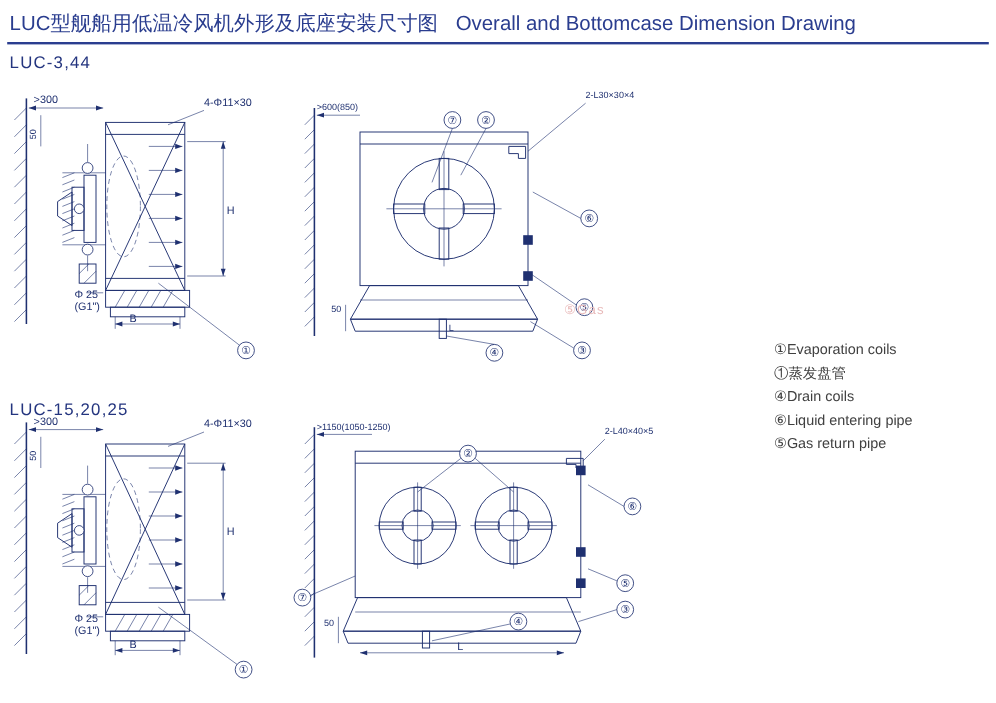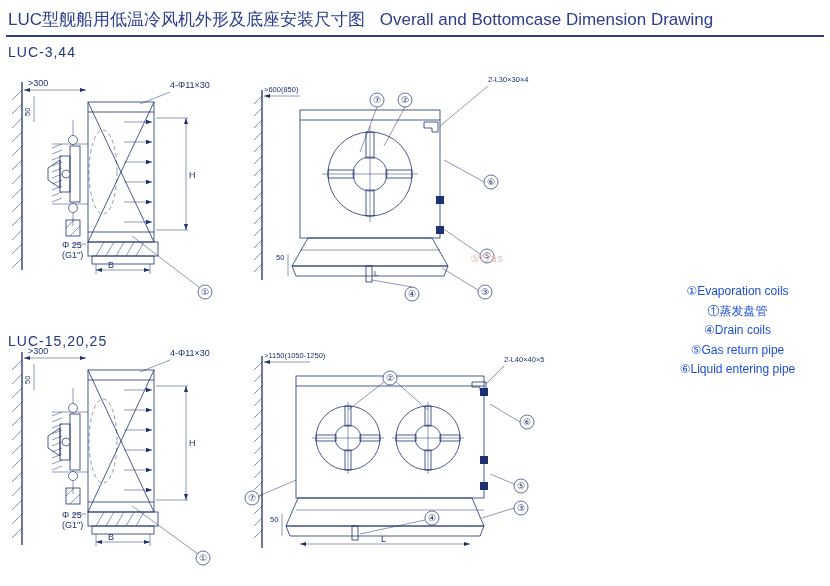--- a/index.html
+++ b/index.html
@@ -29,21 +29,21 @@
   #model-1{left:8px;top:44px;}
   #model-2{left:8px;top:333px;}
 
   
   .legend{
     position:absolute;left:645px;top:98px;width:185px;
     font-size:12px;line-height:19.5px;color:#1f3070;
   }
   .legend-en{
     position:absolute;left:645px;top:282px;width:185px;
-    font-size:12px;line-height:19.5px;color:#1d4ed8;text-align:center;
+    font-size:12px;line-height:19.5px;color:#404040;
   }
   .legend div, .legend-en div{white-space:nowrap;}
 
   
   .canvas{position:absolute;left:0;}
   #drawing-top{top:60px;width:645px;height:250px;}
   #drawing-bottom{top:330px;width:645px;height:250px;}
   svg{display:block;}
   .ln{stroke:#1f3070;stroke-width:0.8;fill:none;}
   .ln-thin{stroke:#1f3070;stroke-width:0.5;fill:none;}
@@ -72,22 +72,22 @@
   </div>
 
   <div class="model-label" id="model-1">LUC-3,44</div>
   <div class="model-label" id="model-2">LUC-15,20,25</div>
 
 
   <div class="legend-en">
     <div>①Evaporation coils</div>
     <div>①蒸发盘管</div>
     <div>④Drain coils</div>
+    <div>⑥Liquid entering pipe</div>
     <div>⑤Gas return pipe</div>
-    <div>⑥Liquid entering pipe</div>
   </div>
 
   <div class="canvas" id="drawing-top">
   <svg width="645" height="250" viewBox="0 0 645 250" xmlns="http://www.w3.org/2000/svg">
 
     <line class="ln-thick" x1="22" y1="22" x2="22" y2="210"></line>
     <g class="ln-thin">
       <line x1="22" y1="30" x2="12" y2="40"></line>
           <line x1="22" y1="44" x2="12" y2="54"></line>
       <line x1="22" y1="58" x2="12" y2="68"></line>

